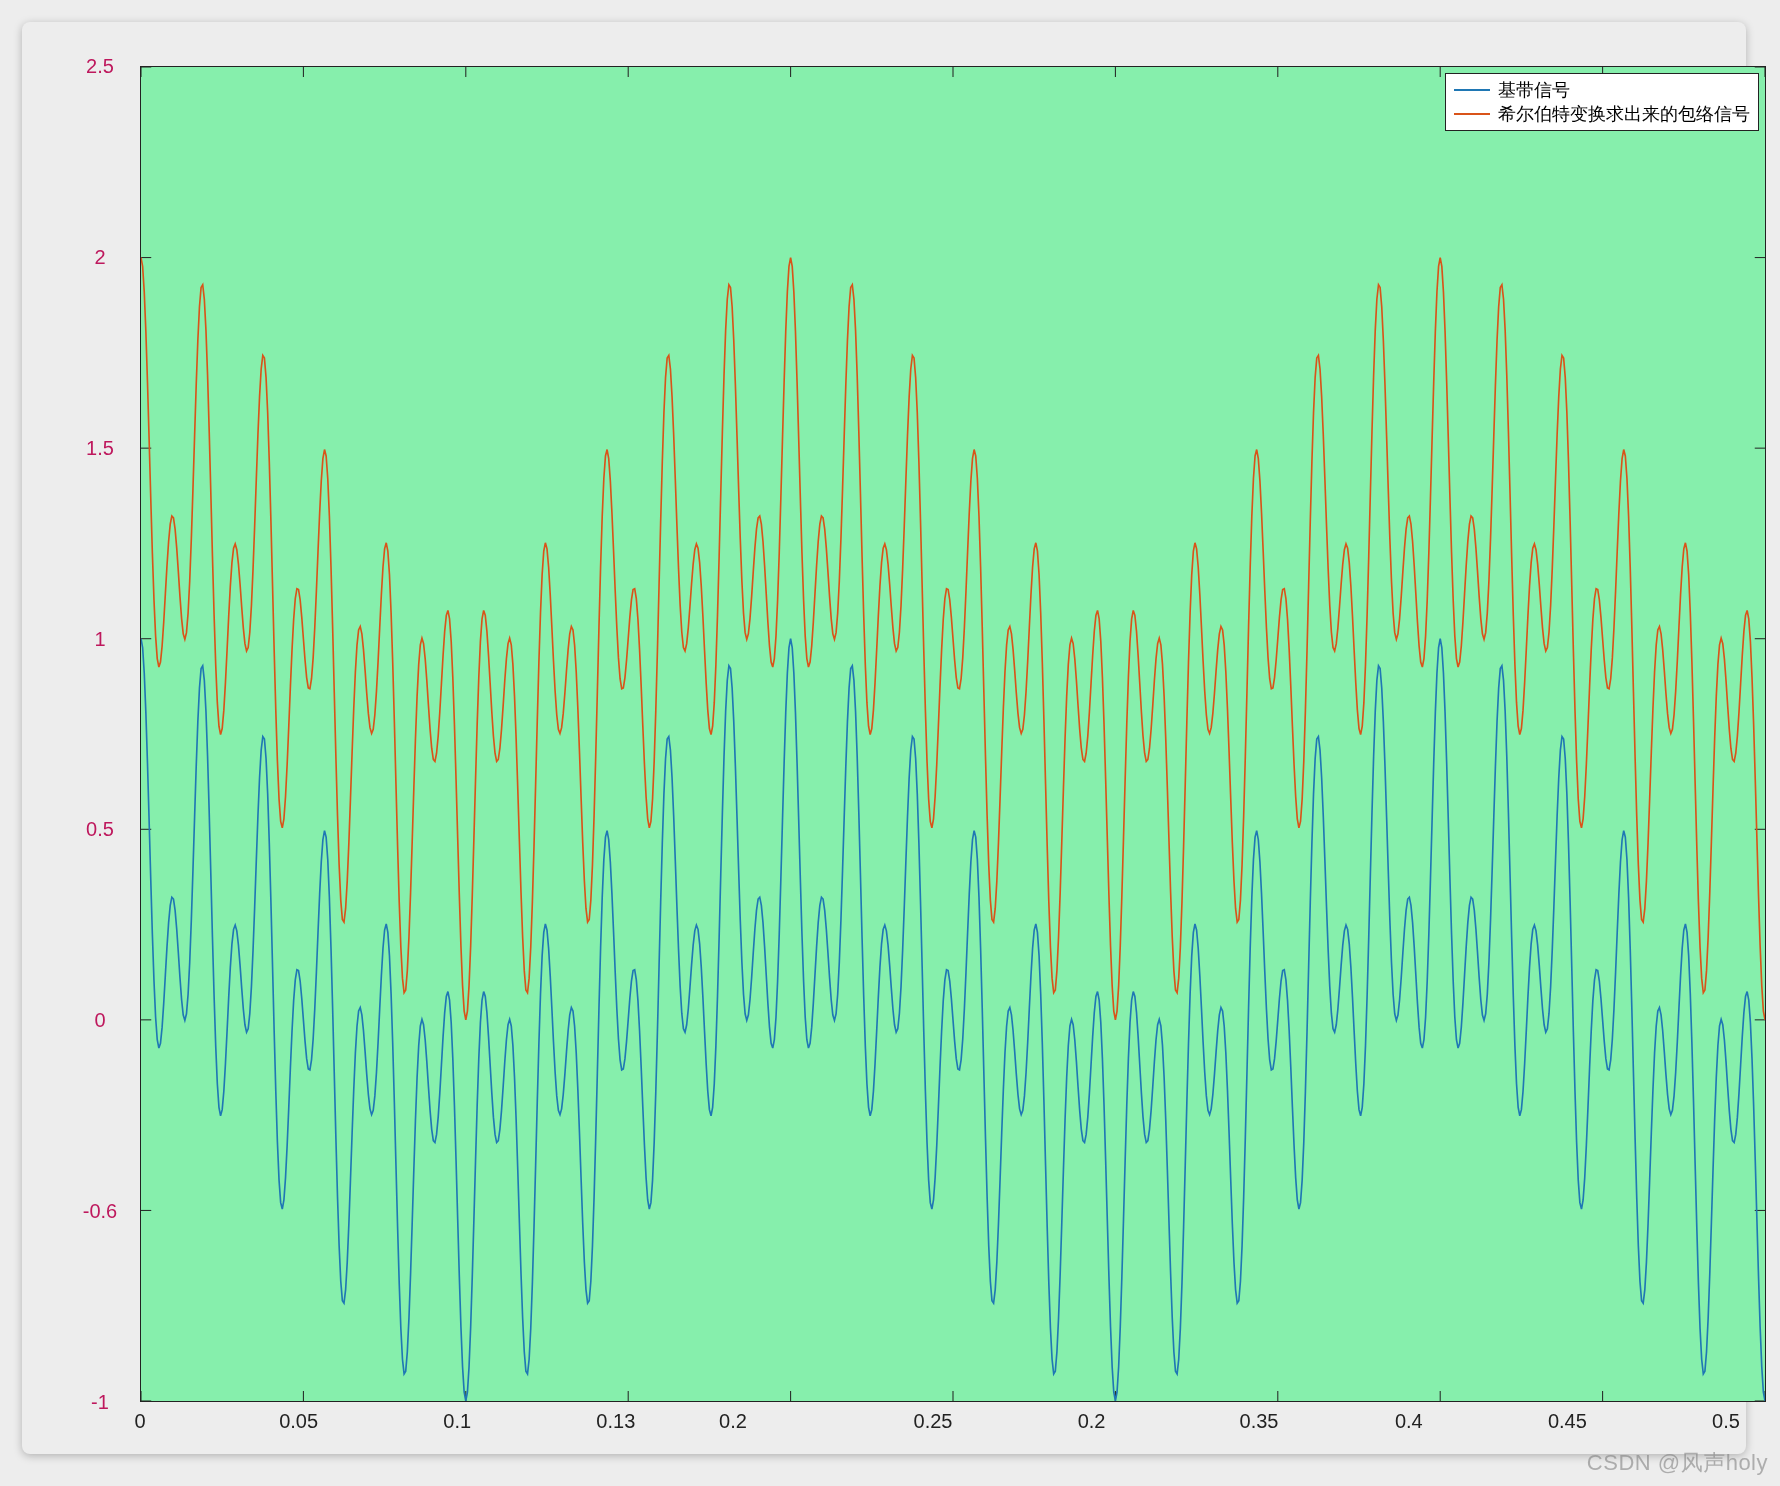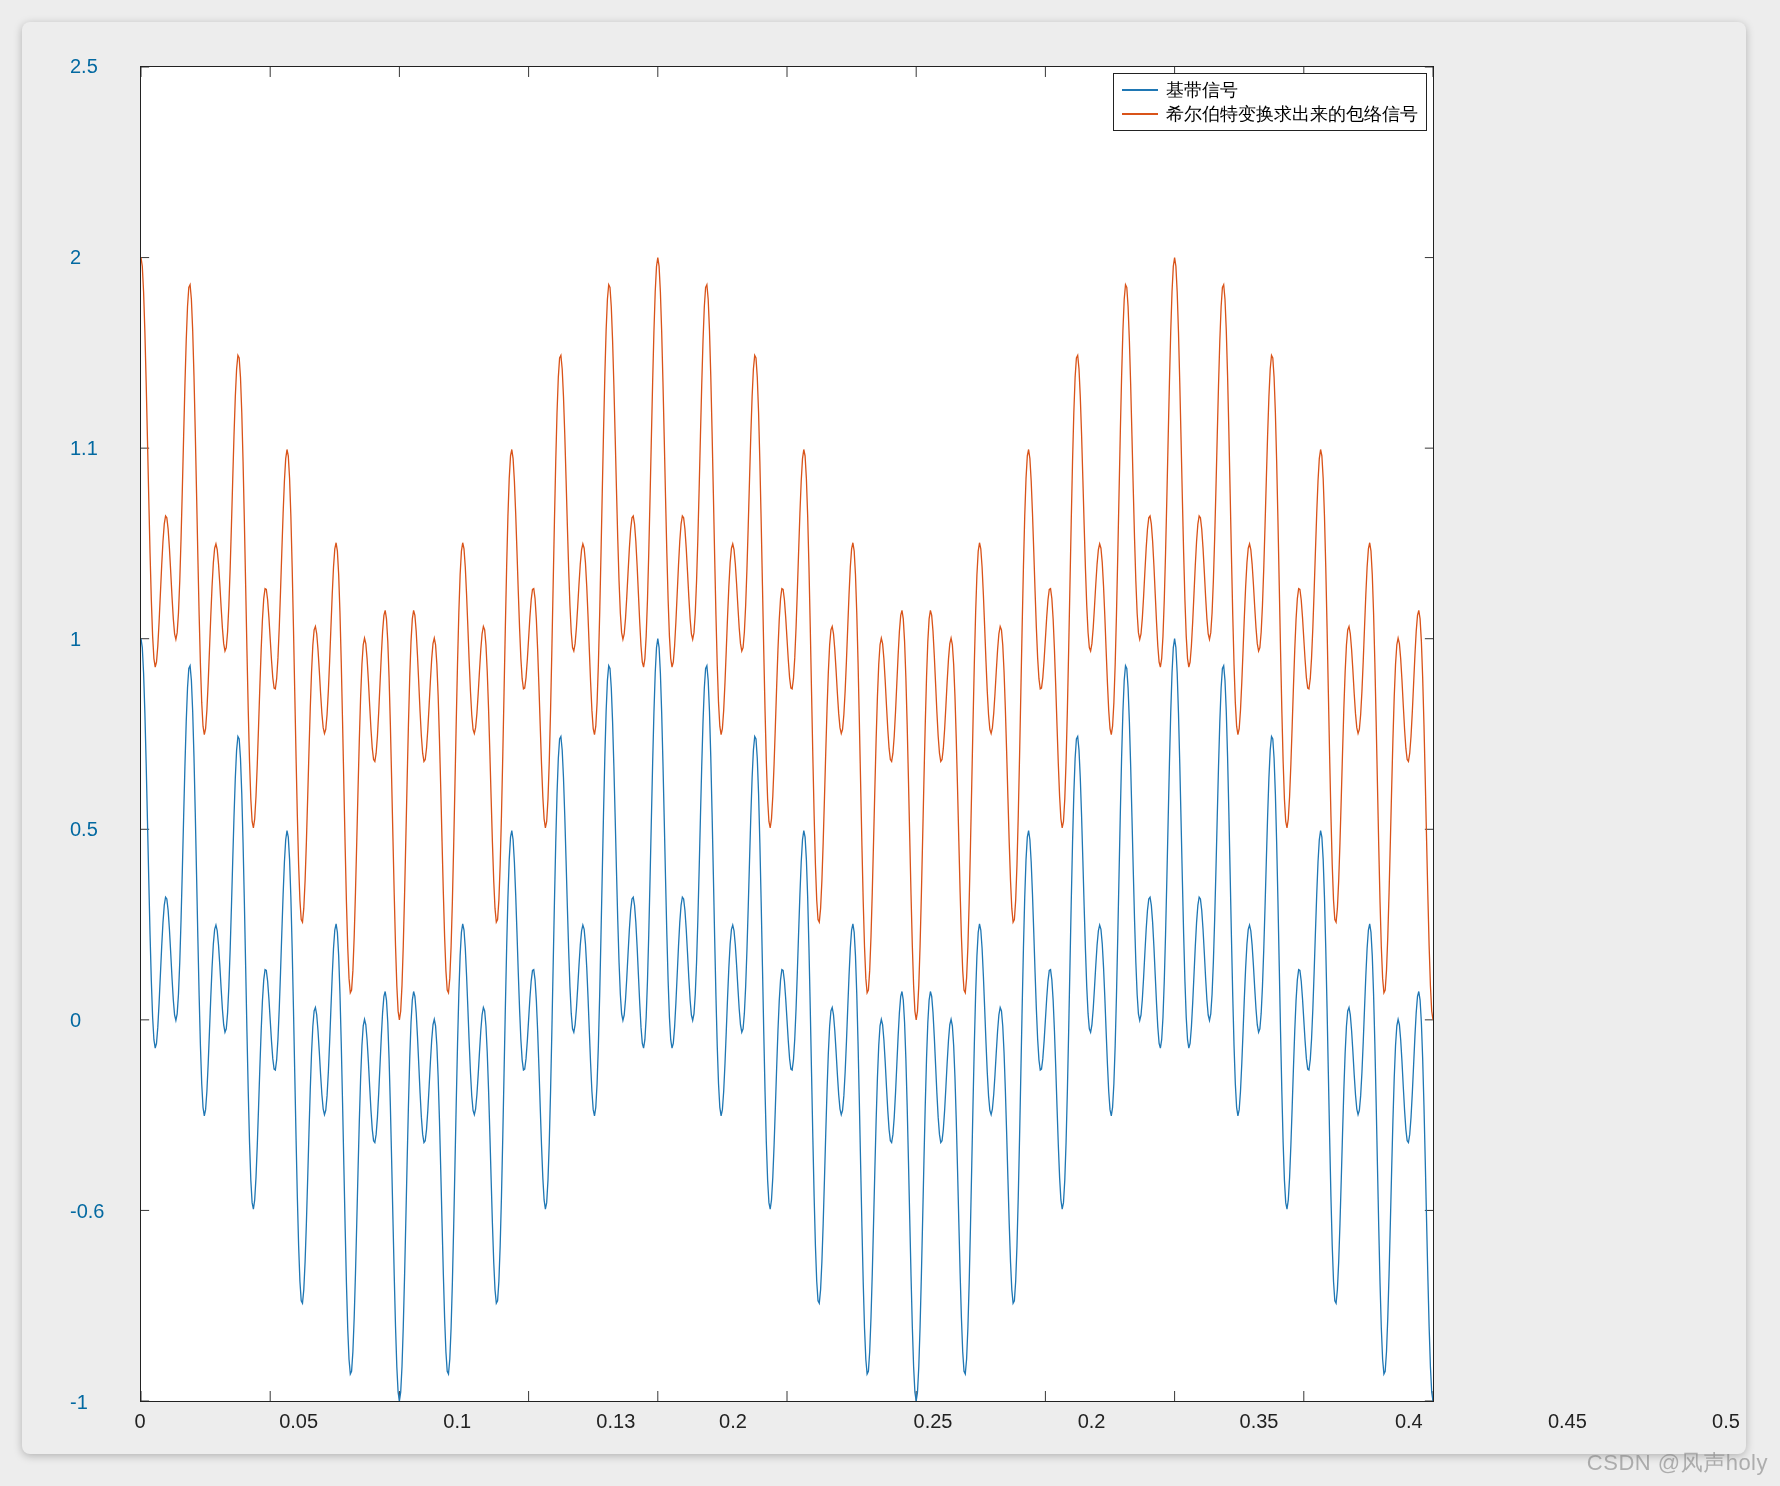--- a/index.html
+++ b/index.html
@@ -19,41 +19,41 @@
     width: 1724px;
     height: 1432px;
     background: #ededed;
     border-radius: 8px;
     box-shadow: 0 2px 8px rgba(0,0,0,0.25);
   }
   .plot-area {
     position: absolute;
     left: 118px;
     top: 44px;
-    width: 1294px;
+    width: 1626px;
     height: 1336px;
-    background: #ffffff;
+    background: #86efac;
     border: 1px solid #222;
     box-sizing: border-box;
     text-align: right;
   }
   .plot-svg {
     position: absolute;
     left: 0;
     top: 0;
     width: 100%;
     height: 100%;
   }
   .tick-label-y {
     position: absolute;
     right: 1634px; 
     transform: translateY(-50%);
     font-size: 20px;
-    color: #0369a1;
-    text-align: left;
+    color: #be185d;
+    text-align: center;
     width: 60px;
   }
   .tick-label-x {
     position: absolute;
     top: 1388px;
     transform: translateX(-50%);
     font-size: 20px;
     color: #222;
     text-align: center;
   }
@@ -149,21 +149,21 @@
       </div>
     </div>
   </div>
 
   <div id="yticks-container">
       <div class="tick-label-y" style="top: 1380px; left: 48px; right: auto;">-1</div>
       <div class="tick-label-y" style="top: 1189.14px; left: 48px; right: auto;">-0.6</div>
       <div class="tick-label-y" style="top: 998.286px; left: 48px; right: auto;">0</div>
       <div class="tick-label-y" style="top: 807.429px; left: 48px; right: auto;">0.5</div>
       <div class="tick-label-y" style="top: 616.571px; left: 48px; right: auto;">1</div>
-      <div class="tick-label-y" style="top: 425.714px; left: 48px; right: auto;">1.1</div>
+      <div class="tick-label-y" style="top: 425.714px; left: 48px; right: auto;">1.5</div>
       <div class="tick-label-y" style="top: 234.857px; left: 48px; right: auto;">2</div>
       <div class="tick-label-y" style="top: 44px; left: 48px; right: auto;">2.5</div>
     </div>
 
   <div id="xticks-container">
       <div class="tick-label-x" style="left: 118px;">0</div>
       <div class="tick-label-x" style="left: 276.6px;">0.05</div>
       <div class="tick-label-x" style="left: 435.2px; text-align: center;">0.1</div>
       <div class="tick-label-x" style="left: 593.8px;">0.13</div>
       <div class="tick-label-x" style="left: 711px; text-align: center;">0.2</div>

